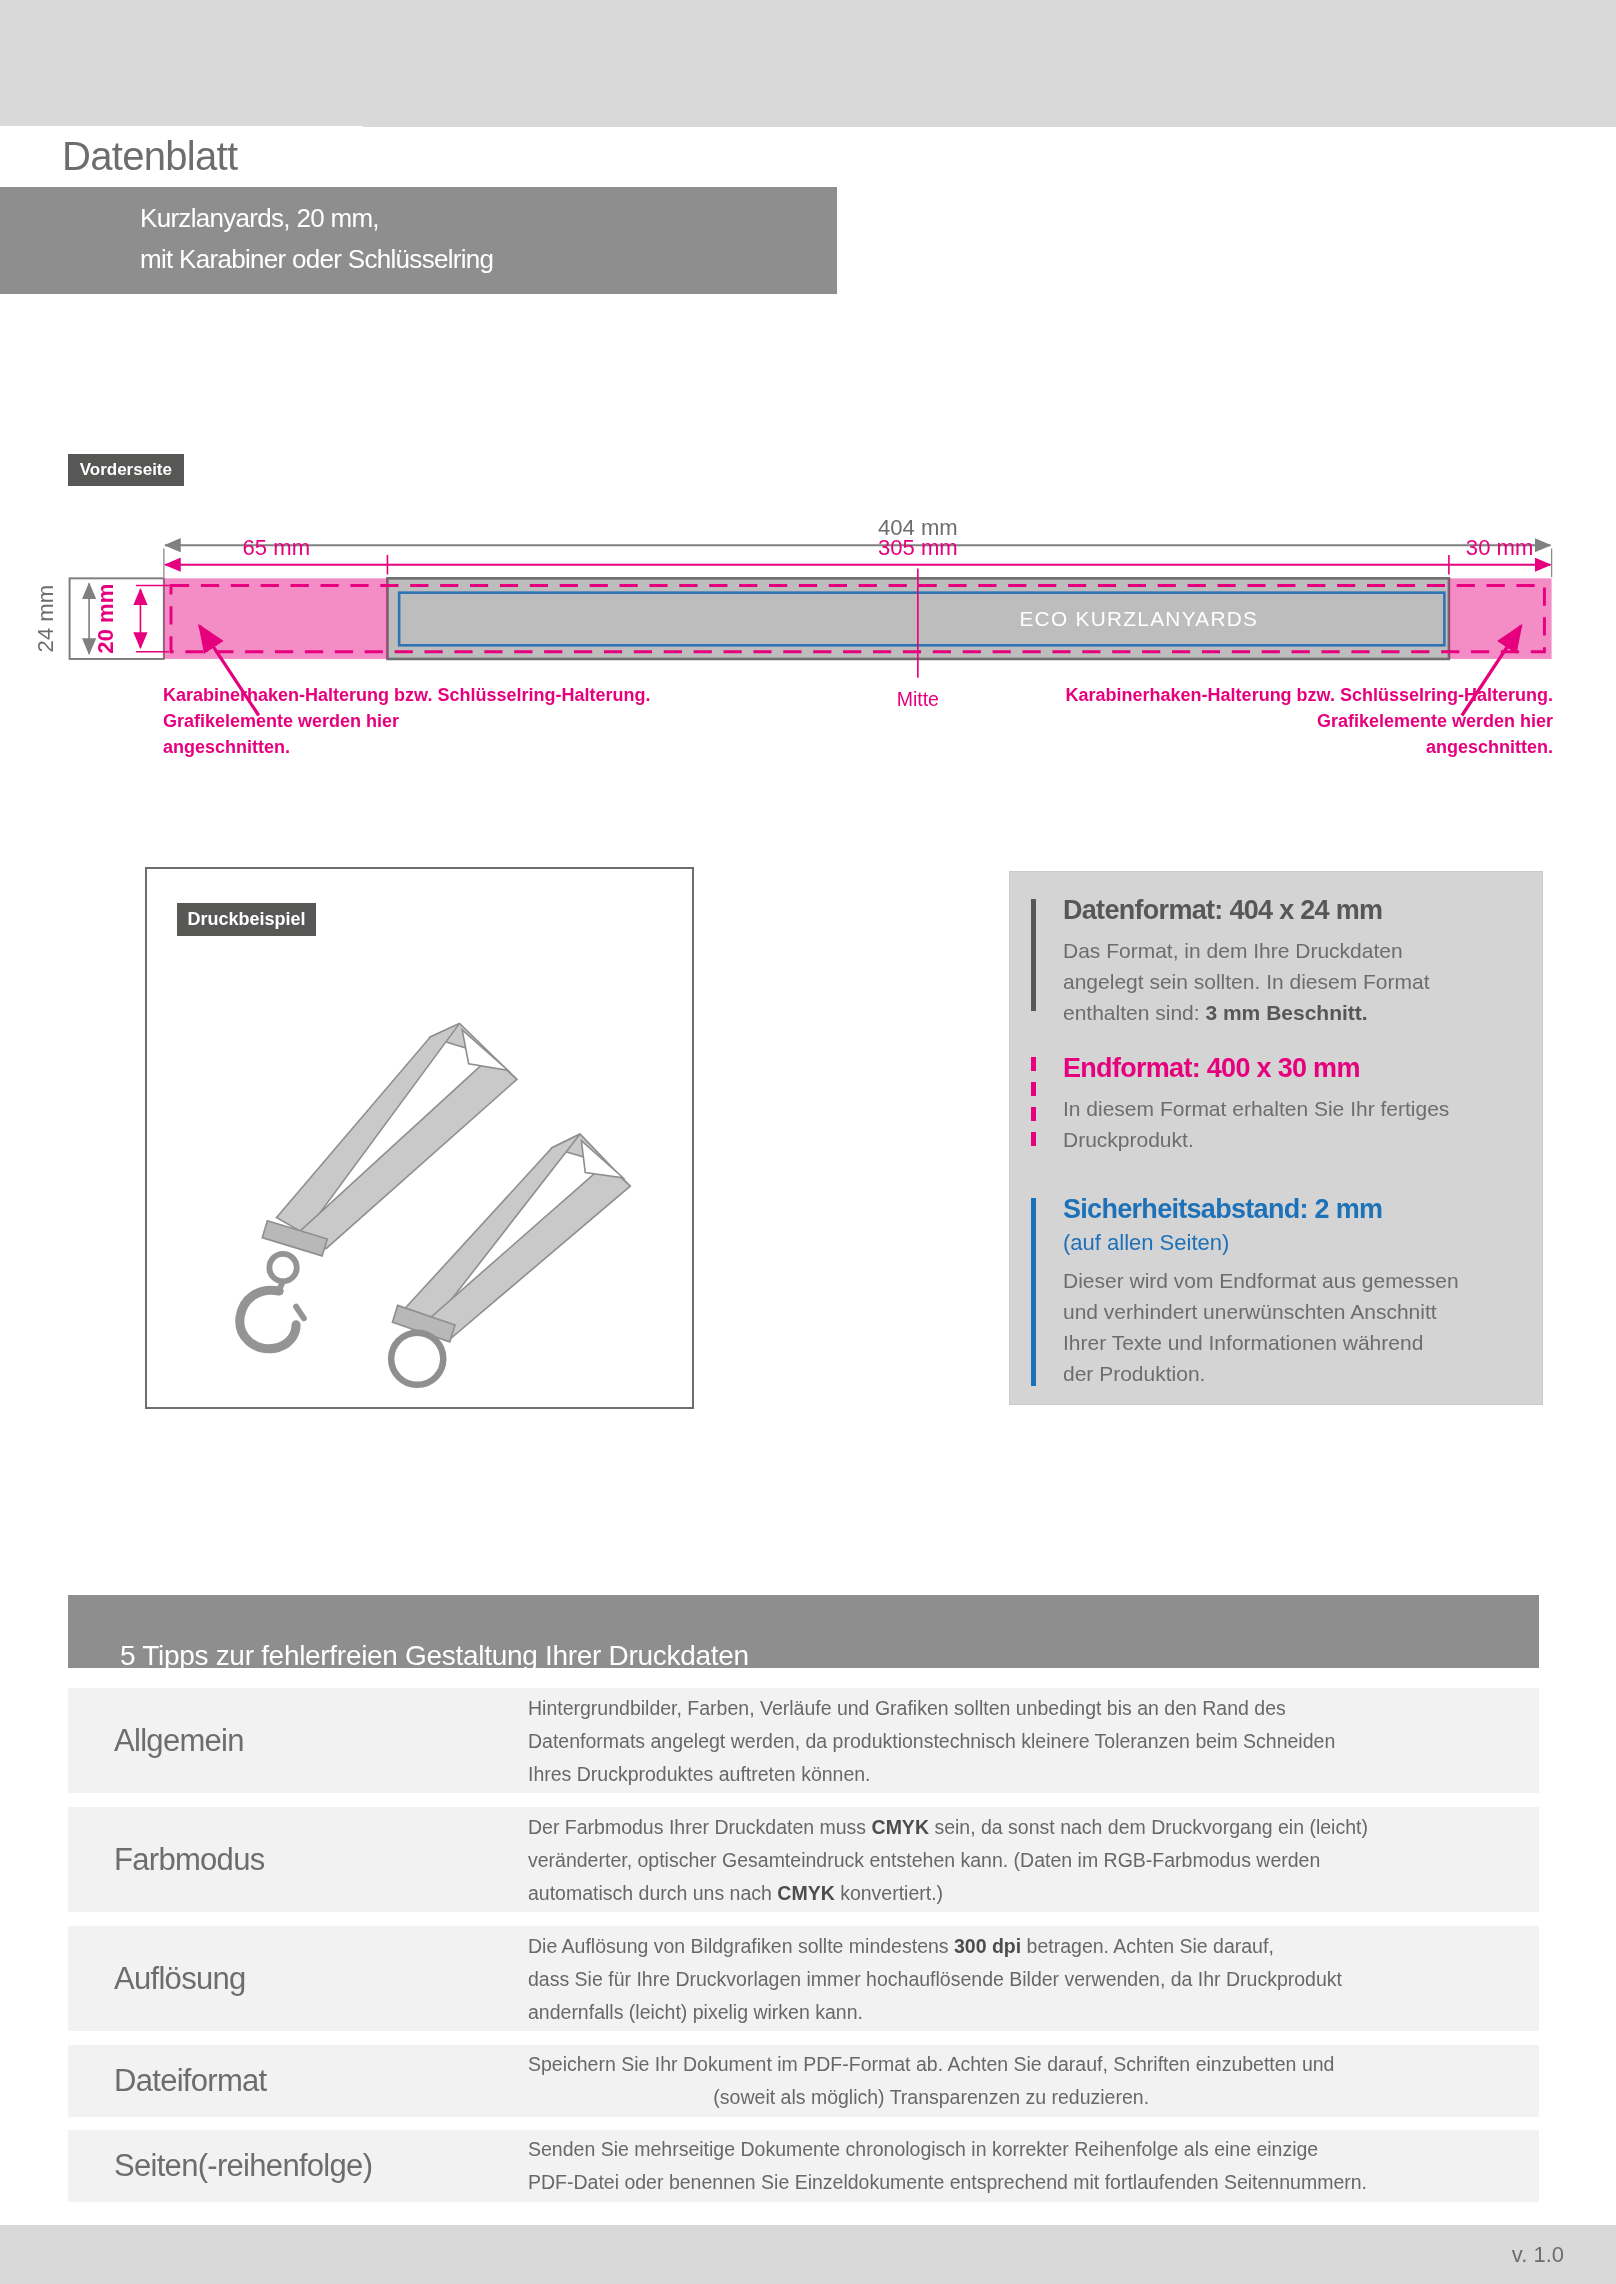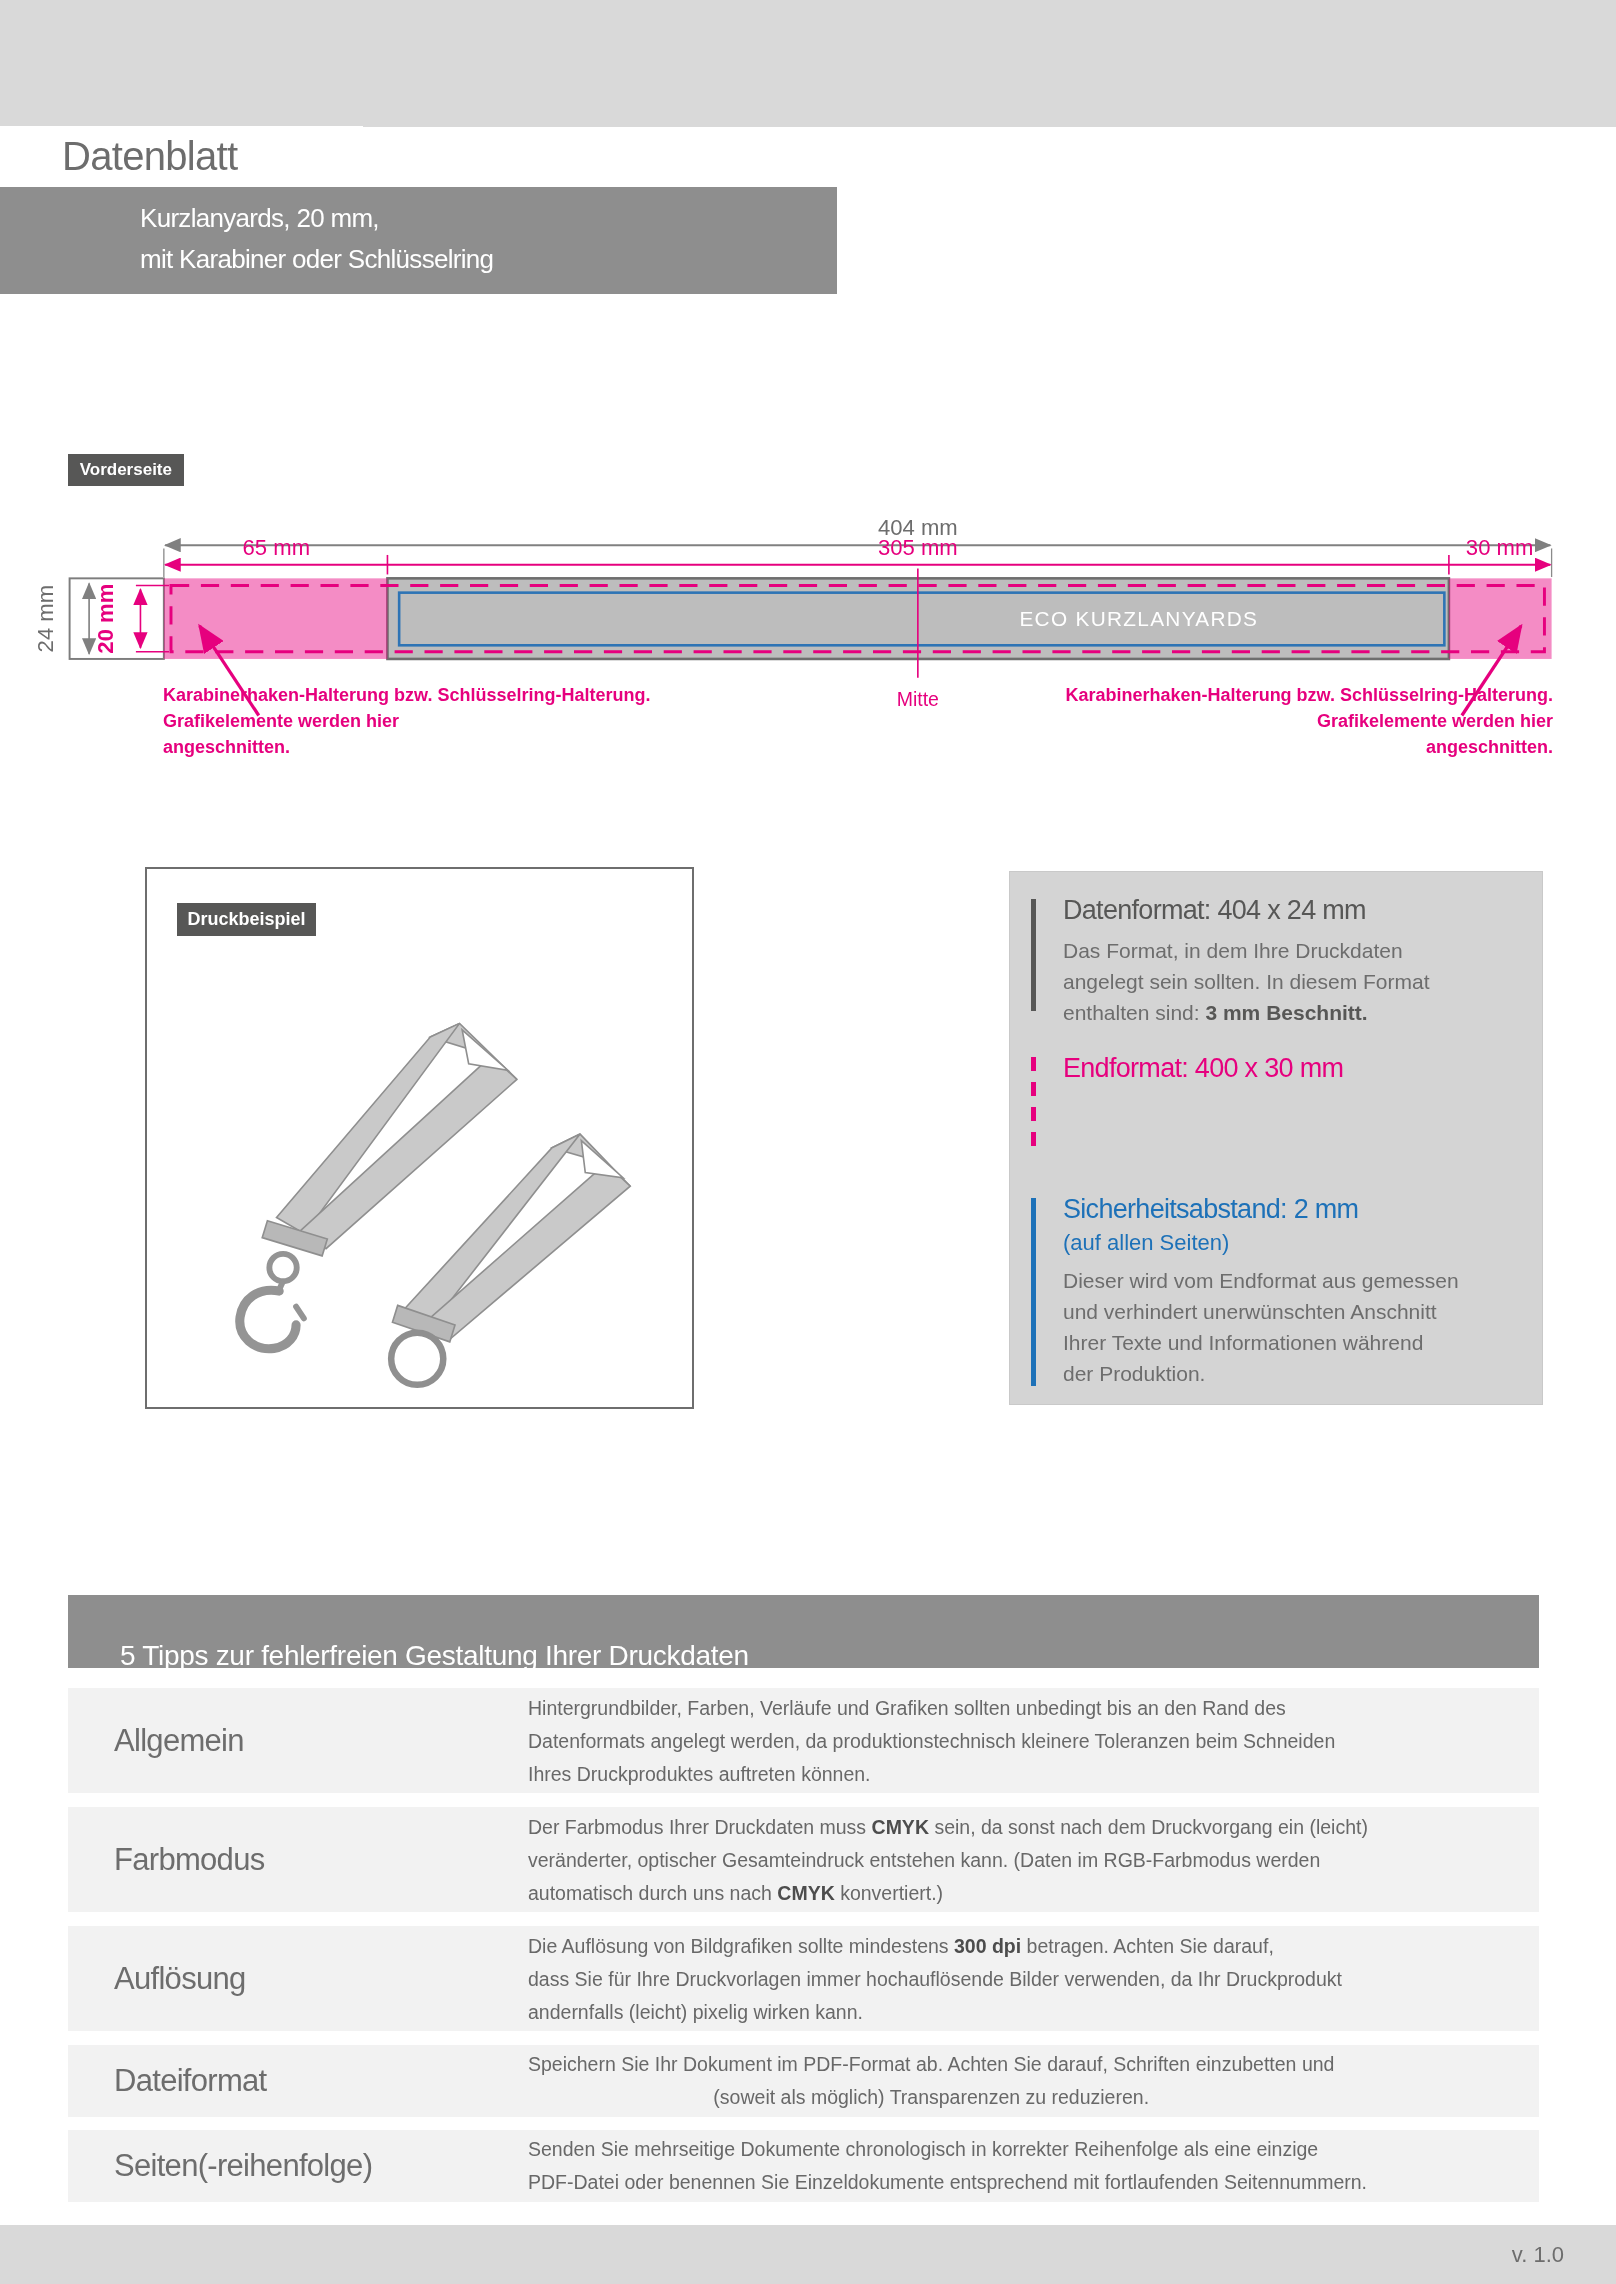--- a/index.html
+++ b/index.html
@@ -26,21 +26,21 @@
   .note-right{right:63px;width:651px;text-align:right;}
   
   .example-box{left:145px;top:867px;width:497px;height:538px;background:#ffffff;border:2px solid #6e6e6e;padding-left:48px;}
   .lanyards{position:absolute;left:0;top:0;width:100%;height:100%;}
   
   .info-panel{left:1009px;top:871px;width:534px;height:534px;background:#d4d4d4;border:1.3px solid #c9c9c9;box-sizing:border-box;}
   .ip-bar{position:absolute;left:21px;width:5.2px;}
   .bar-dark{background:#575756;}
   .bar-pink{background:repeating-linear-gradient(180deg,#e6007e 0px,#e6007e 14.3px,rgba(0,0,0,0) 14.3px,rgba(0,0,0,0) 25px);}
   .bar-blue{background:#1d71b8;}
-  .ip-title{position:absolute;left:53px;font-size:27px;font-weight:normal;letter-spacing:-0.7px;white-space:nowrap;}
+  .ip-title{position:absolute;left:53px;font-size:27px;font-weight:bold;letter-spacing:-0.7px;white-space:nowrap;}
   .t-dark{color:#575756;} .t-pink{color:#e6007e;} .t-blue{color:#1d71b8;}
   .ip-sub{position:absolute;left:53px;font-size:22px;color:#1d71b8;}
   .ip-body{position:absolute;left:53px;font-size:21px;line-height:31px;color:#6d6d6d;white-space:nowrap;}
   .ip-body .b{font-weight:bold;color:#575756;}
   
   .tips-banner{left:68px;top:1595px;width:1471px;height:73px;background:#8e8e8e;color:#ffffff;box-sizing:border-box;}
   .tips-banner span{position:absolute;left:52px;top:50%;transform:translateY(-50%);font-size:28px;letter-spacing:-0.3px;margin-top:24px;}
   .tip-row{left:68px;width:1471px;background:#f2f2f2;}
   .tip-label{position:absolute;left:46px;top:50%;transform:translateY(-50%);font-size:31px;color:#6d6d6d;letter-spacing:-0.7px;white-space:nowrap;}
   .tip-body{position:absolute;left:460px;top:50%;transform:translateY(-50%);font-size:19.5px;line-height:33px;color:#686868;white-space:nowrap;}
@@ -159,20 +159,24 @@
     <div class="ip-bar bar-dark" style="top:27px;height:112px;"></div>
     <div class="ip-title t-dark" style="top:23.4px;">Datenformat: 404 x 24 mm</div>
     <div class="ip-body" style="top:63px;">
       <div><span>Das Format, in dem Ihre Druckdaten</span></div>
       <div><span>angelegt sein sollten. In diesem Format</span></div>
       <div><span>enthalten sind: </span><span class="b">3 mm Beschnitt.</span></div>
     </div>
 
     <div class="ip-bar bar-pink" style="top:185px;height:98px;"></div>
     <div class="ip-title t-pink" style="top:181px;">Endformat: 400 x 30 mm</div>
+    <div class="ip-body" style="top:221px;">
+      <div><span>In diesem Format erhalten Sie Ihr fertiges</span></div>
+      <div><span>Druckprodukt.</span></div>
+    </div>
 
     <div class="ip-bar bar-blue" style="top:326px;height:188px;"></div>
     <div class="ip-title t-blue" style="top:322px;">Sicherheitsabstand: 2 mm</div>
     <div class="ip-sub" style="top:358px;">(auf allen Seiten)</div>
     <div class="ip-body" style="top:393px;">
       <div><span>Dieser wird vom Endformat aus gemessen</span></div>
       <div><span>und verhindert unerwünschten Anschnitt</span></div>
       <div><span>Ihrer Texte und Informationen während</span></div>
       <div><span>der Produktion.</span></div>
     </div>

